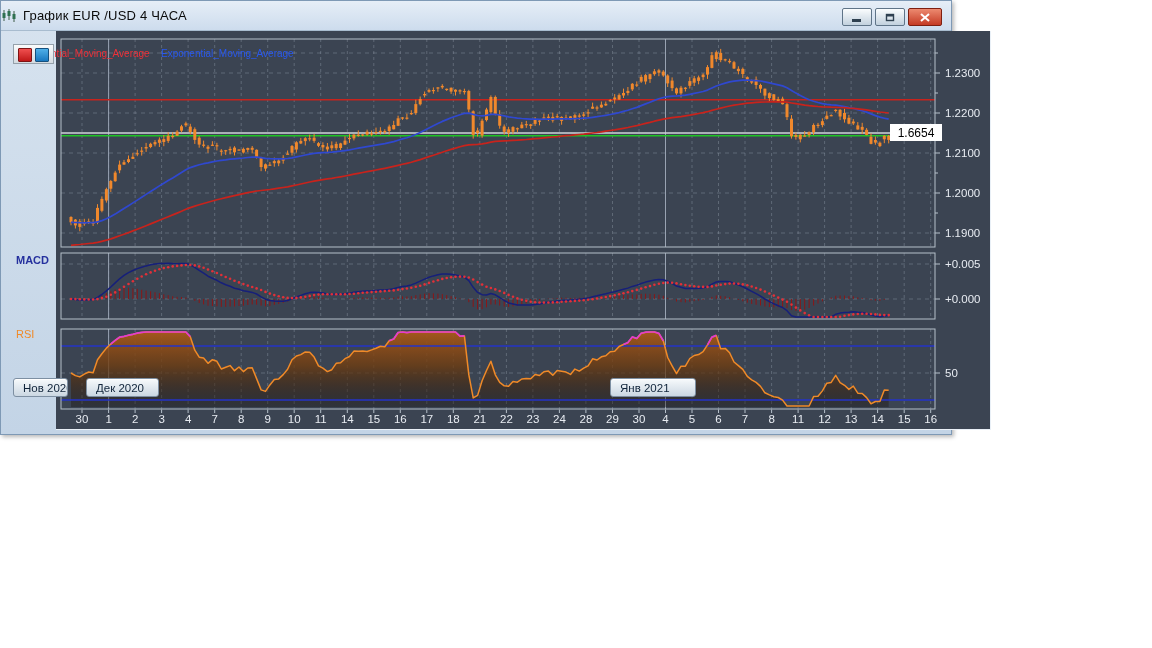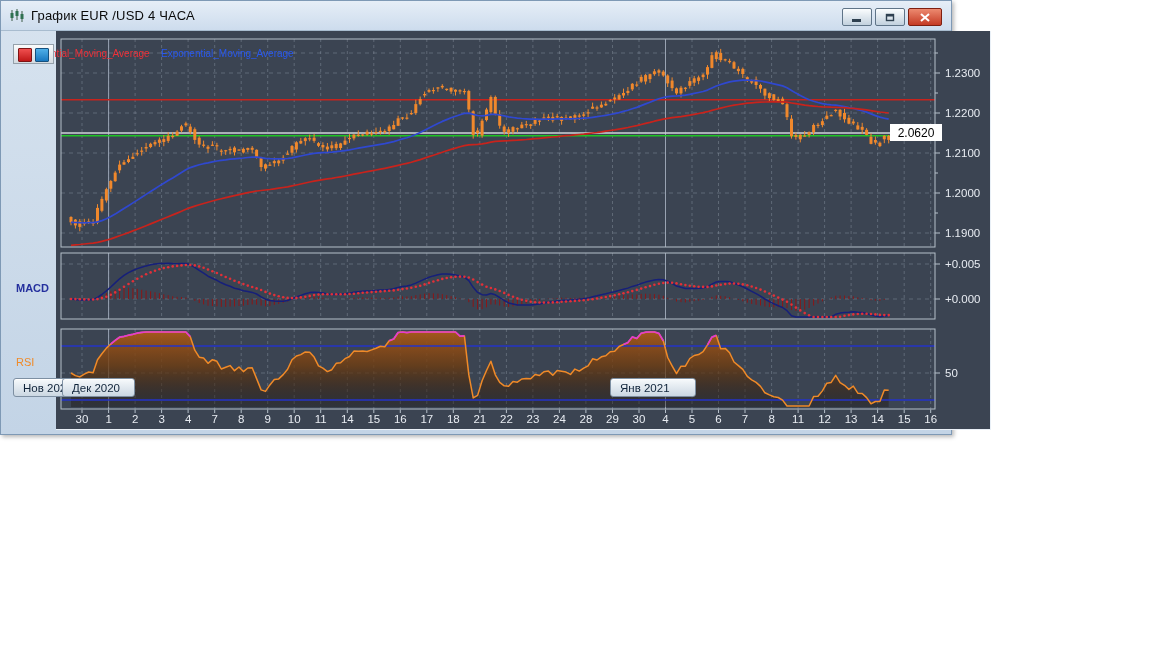--- a/index.html
+++ b/index.html
@@ -1,31 +1,31 @@
 <!DOCTYPE html>
 <html><head>
 <meta charset="utf-8">
 <style>
   html,body{margin:0;padding:0;background:#ffffff;width:1152px;height:648px;font-family:"Liberation Sans",sans-serif;}
   .window{position:absolute;left:0;top:0;width:952px;height:435px;background:linear-gradient(#d7e3ef,#c3d4e6);border:1px solid #7e99b5;box-shadow:2px 2px 4px rgba(0,0,0,.28);box-sizing:border-box;}
-  .titlebar{position:absolute;left:0;top:0;right:0;height:30px;background:linear-gradient(#e6eef7,#cddced);display:flex;align-items:center;padding-left:8px;border-bottom:1px solid #a8bccf;box-sizing:border-box;}
+  .titlebar{position:absolute;left:0;top:0;right:0;height:30px;background:linear-gradient(#e6eef7,#cddced);display:flex;align-items:center;border-bottom:1px solid #a8bccf;box-sizing:border-box;}
   .title{font-size:13px;color:#0a0a0a;margin-left:6px;letter-spacing:.2px;}
   .winbtns{position:absolute;right:9px;top:7px;display:flex;}
   .wbtn{width:30px;height:18px;margin-left:3px;border:1px solid #5f7488;border-radius:2px;background:linear-gradient(#fbfdfe,#c2d1de);display:flex;align-items:center;justify-content:center;padding:0;cursor:pointer;}
   .wbtn.close{width:34px;border:1px solid #7e1f10;background:linear-gradient(#ec8a70,#c43a24);}
   .client{position:absolute;left:7px;top:30px;width:934px;height:398px;background:#3B4452;border-right:1px solid #e9f0f7;border-bottom:1px solid #e9f0f7;margin-left:48px;}
   .client svg{display:block;}
   .overlay{position:absolute;left:0;top:0;width:952px;height:435px;pointer-events:none;}
   .legendbox{position:absolute;left:12px;top:43px;width:41px;height:20px;background:linear-gradient(#fafbfc,#d4dbe1);border:1px solid #95a1ab;box-sizing:border-box;pointer-events:auto;}
   .sq{position:absolute;top:3px;width:12px;height:12px;border-radius:1px;cursor:pointer;}
   .sq.red{left:4px;background:linear-gradient(#f05050,#c01818);border:1px solid #7e1414;}
   .sq.blue{left:21px;background:linear-gradient(#50b0e8,#1878c0);border:1px solid #14507e;}
   .legend-red{position:absolute;left:16px;top:47px;font-size:10px;color:#F03038;white-space:nowrap;z-index:0;}
   .legend-blue{position:absolute;left:160px;top:47px;font-size:10px;color:#2858F0;white-space:nowrap;}
-  .plabel{position:absolute;font-size:11px;margin-top:28px;}
+  .plabel{position:absolute;font-size:11px;}
   .plabel.macd{left:15px;top:253px;color:#25309e;font-weight:bold;}
   .plabel.rsi{left:15px;top:327px;color:#F08A28;}
   .pricebox{position:absolute;left:889px;top:123px;width:52px;height:17px;background:#ffffff;color:#000;font-size:12px;display:flex;align-items:center;justify-content:center;}
   .monthbtn{position:absolute;top:377px;height:19px;background:linear-gradient(#f7fafc,#cbd7e2);border:1px solid #7d8fa2;border-radius:3px;box-shadow:inset 0 1px 0 #fff;font-size:11.5px;color:#10243a;white-space:nowrap;overflow:hidden;text-align:left;padding:0 0 0 9px;pointer-events:auto;cursor:pointer;font-family:"Liberation Sans",sans-serif;}
 </style>
 </head>
 <body>
 
 <div class="window">
   <div class="titlebar">
@@ -1040,18 +1040,18 @@
 
   <div class="overlay">
     <span class="legend-red">Exponential_Moving_Average</span>
     <span class="legend-blue">Exponential_Moving_Average</span>
     <div class="legendbox">
       <span class="sq red"></span>
       <span class="sq blue"></span>
     </div>
     <div class="plabel macd">MACD</div>
     <div class="plabel rsi">RSI</div>
-    <div class="pricebox">2.0620</div>
+    <div class="pricebox">1.6654</div>
     <button class="monthbtn" style="left:12px;width:55px;">Нов 2020</button>
-    <button class="monthbtn" style="left:61px;width:73px;">Дек 2020</button>
+    <button class="monthbtn" style="left:85px;width:73px;">Дек 2020</button>
     <button class="monthbtn" style="left:609px;width:86px;">Янв 2021</button>
   </div>
 </div>
 
 </body></html>

